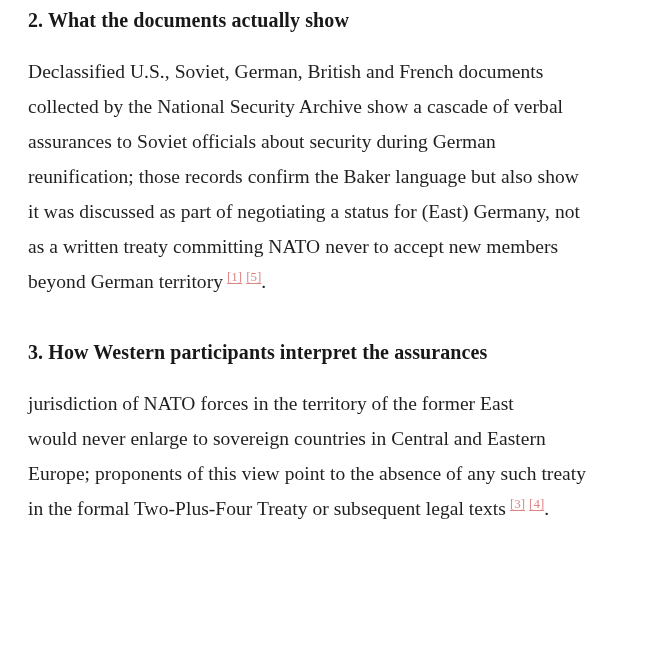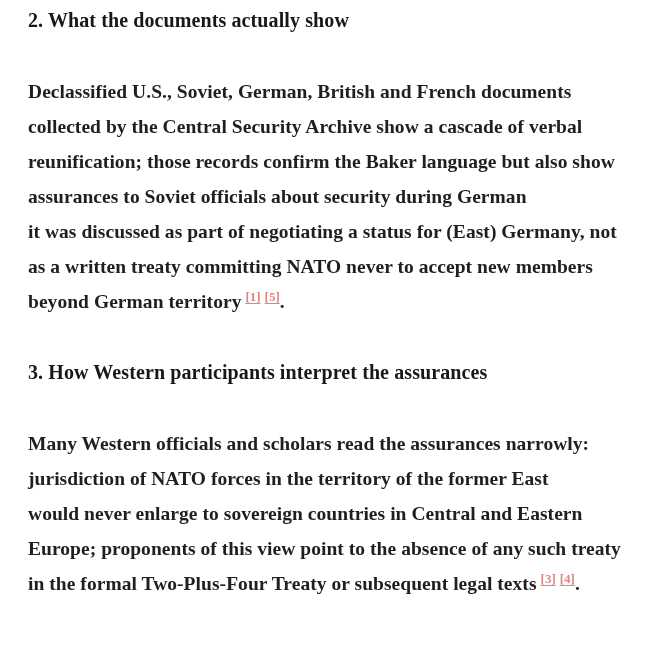--- a/index.html
+++ b/index.html
@@ -25,22 +25,21 @@
     font-weight: 700;
     line-height: 28px;
     margin: 0;
     color: #181818;
     letter-spacing: 0.1px;
   }
   .heading.second {
     margin-top: 37px;
   }
   .para {
-    margin-top: 40px;
-    font-weight: bold;
+    margin-top: 20px;
   }
   .line {
     font-size: 19.5px;
     line-height: 35px;
     white-space: nowrap;
     letter-spacing: 0.05px;
   }
   .cite {
     color: #e08585;
     font-size: 13px;
@@ -62,31 +61,30 @@
 </style>
 </head>
 <body>
 
 <div class="article">
 
   <h3 class="heading first">2. What the documents actually show</h3>
 
   <div class="para">
     <div class="line">Declassified U.S., Soviet, German, British and French documents</div>
-    <div class="line">collected by the Central Security Archive show a cascade of verbal</div>
+    <div class="line">collected by the National Security Archive show a cascade of verbal</div>
+    <div class="line">assurances to Soviet officials about security during German</div>
     <div class="line">reunification; those records confirm the Baker language but also show</div>
-    <div class="line">assurances to Soviet officials about security during German</div>
     <div class="line">it was discussed as part of negotiating a status for (East) Germany, not</div>
     <div class="line">as a written treaty committing NATO never to accept new members</div>
     <div class="line"><span>beyond German territory</span><span class="cite-gap"></span><a class="cite">[1]</a><a class="cite">[5]</a><span>.</span></div>
   </div>
 
   <h3 class="heading second">3. How Western participants interpret the assurances</h3>
 
   <div class="para">
-    <div class="line">Many Western officials and scholars read the assurances narrowly:</div>
     <div class="line">jurisdiction of NATO forces in the territory of the former East</div>
     <div class="line">would never enlarge to sovereign countries in Central and Eastern</div>
     <div class="line">Europe; proponents of this view point to the absence of any such treaty</div>
     <div class="line"><span>in the formal Two-Plus-Four Treaty or subsequent legal texts</span><span class="cite-gap"></span><a class="cite">[3]</a><a class="cite">[4]</a><span>.</span></div>
   </div>
 
 </div>
 
 </body></html>

